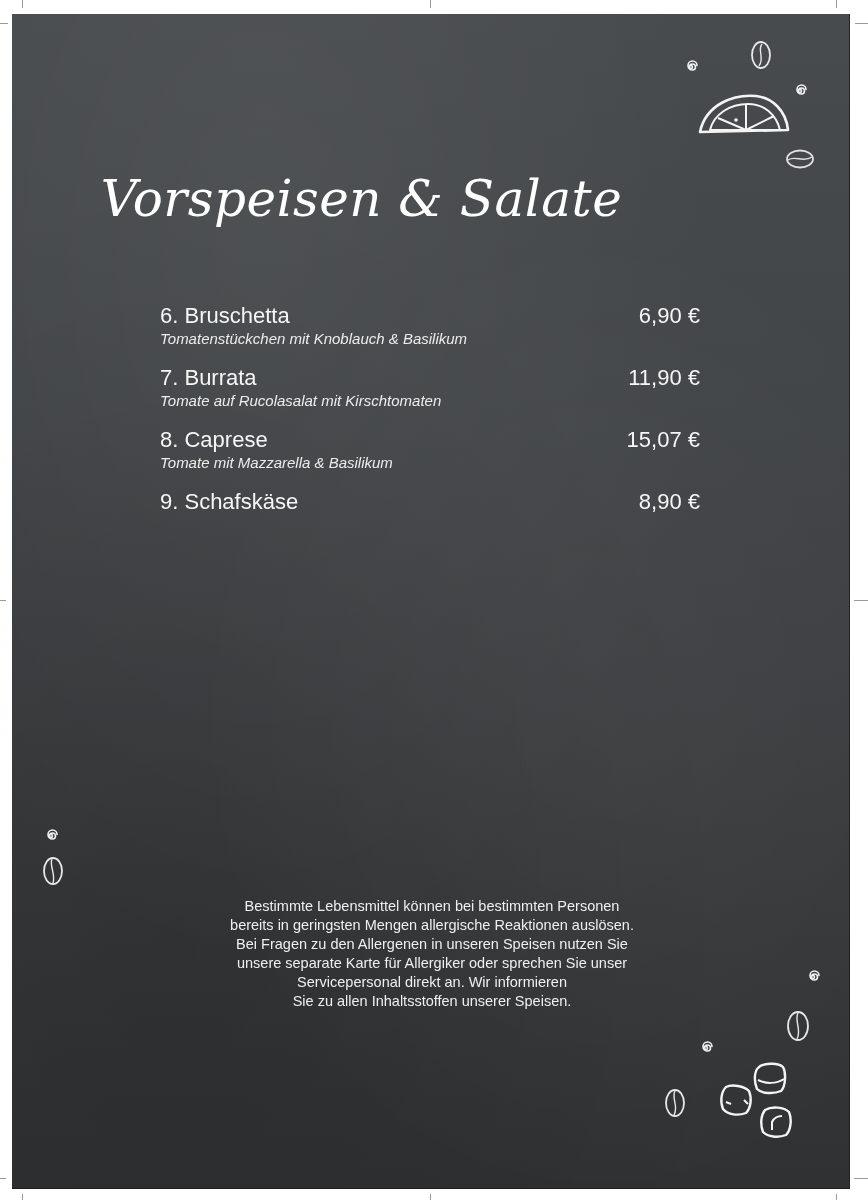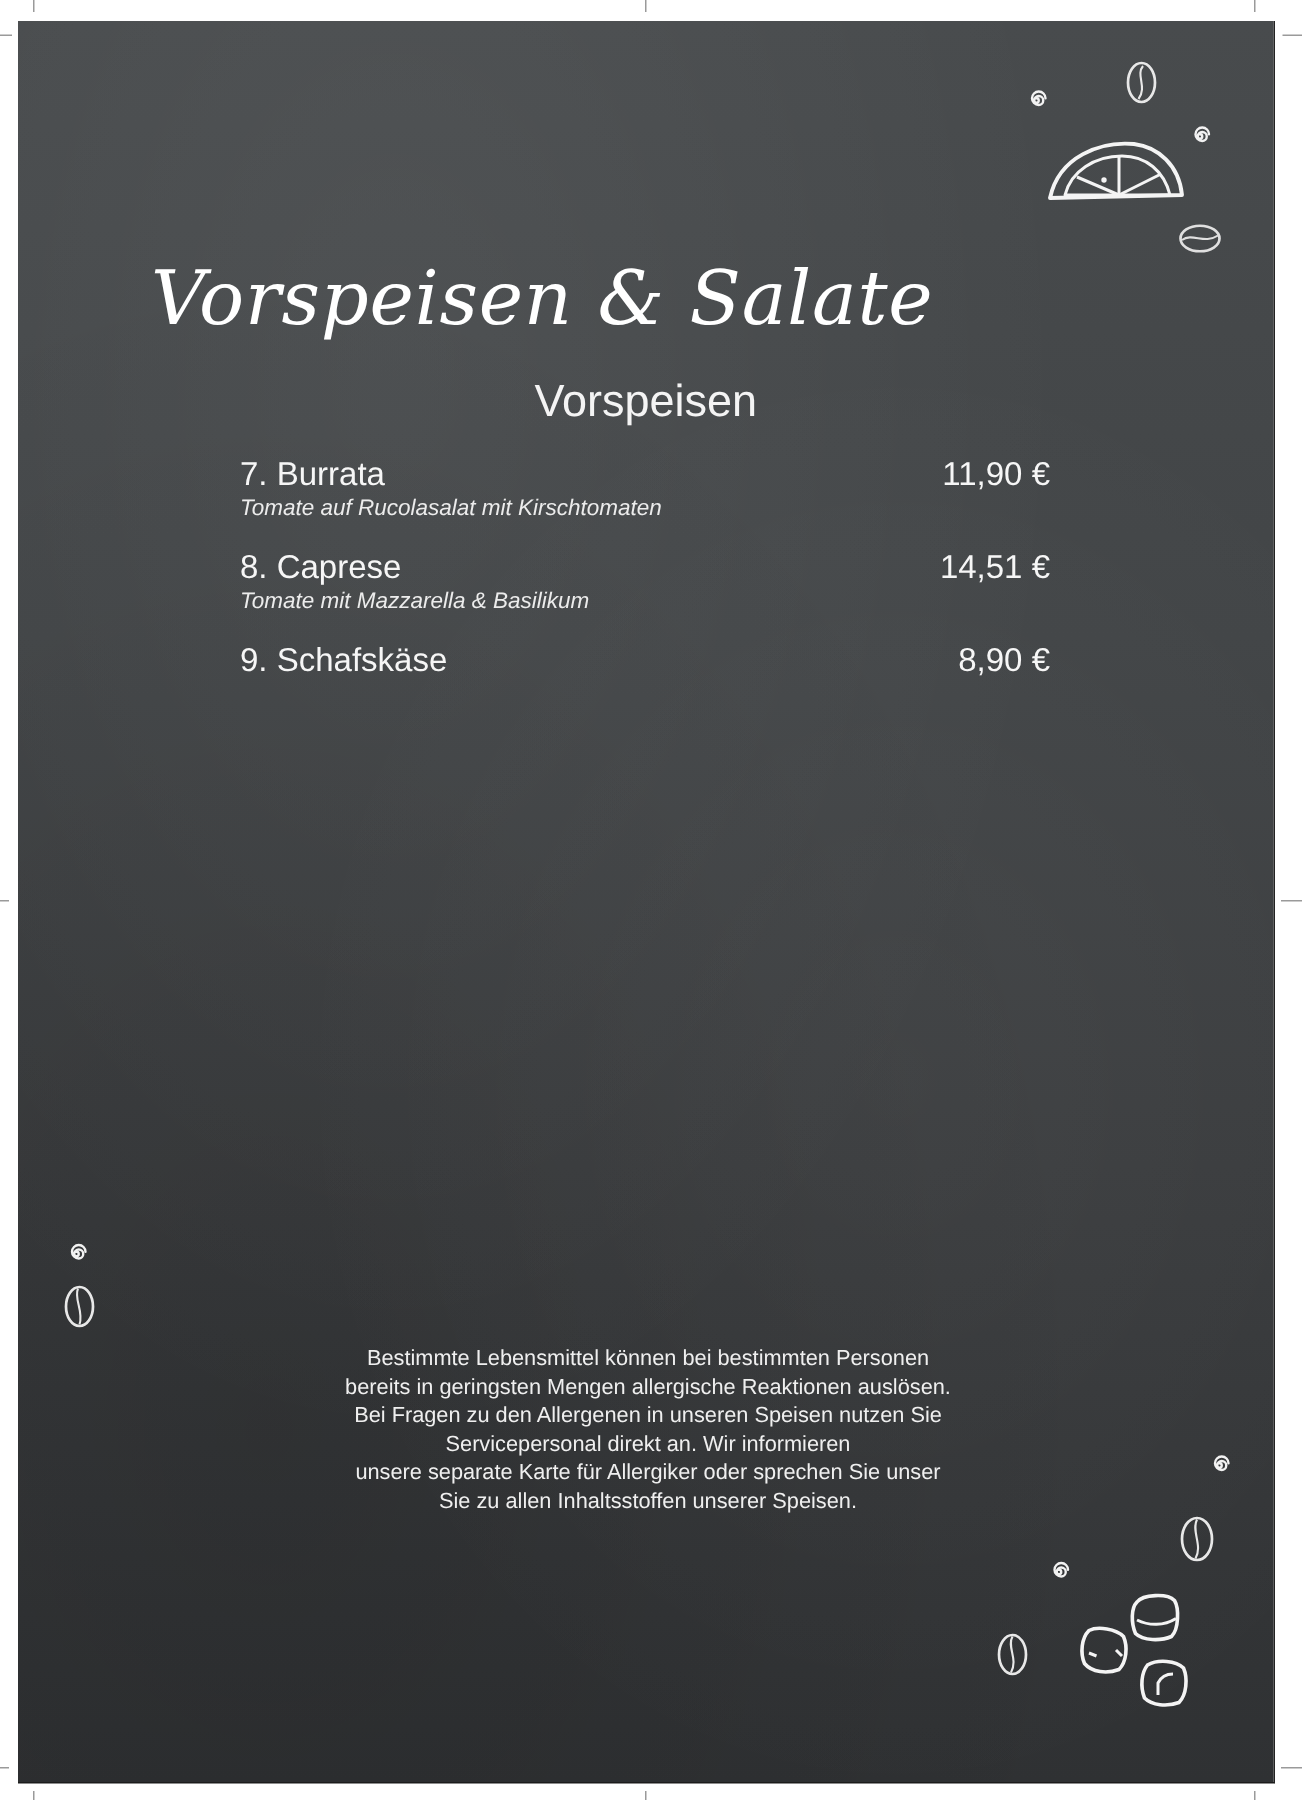--- a/index.html
+++ b/index.html
@@ -128,45 +128,49 @@
   <div class="crop-mark" style="left:854px;top:600px;width:14px;height:1px;"></div>
   <div class="crop-mark" style="left:0;top:1178px;width:6px;height:1px;"></div>
   <div class="crop-mark" style="left:854px;top:1178px;width:14px;height:1px;"></div>
   <div class="crop-mark" style="left:22px;top:1194px;width:1px;height:6px;"></div>
   <div class="crop-mark" style="left:430px;top:1194px;width:1px;height:6px;"></div>
   <div class="crop-mark" style="left:836px;top:1194px;width:1px;height:6px;"></div>
 
   <div class="board">
 
     <div class="title">Vorspeisen &amp; Salate</div>
-    <div class="subtitle">Vorspeisen</div>
 
     <div class="menu">
+      <div class="item">
+        <div class="item-name">6. Bruschetta</div>
+        <div class="item-price">6,90 €</div>
+        <div class="item-desc">Tomatenstückchen mit Knoblauch &amp; Basilikum</div>
+      </div>
       <div class="item">
         <div class="item-name">7. Burrata</div>
         <div class="item-price">11,90 €</div>
         <div class="item-desc">Tomate auf Rucolasalat mit Kirschtomaten</div>
       </div>
       <div class="item">
         <div class="item-name">8. Caprese</div>
-        <div class="item-price">14,51 €</div>
+        <div class="item-price">15,07 €</div>
         <div class="item-desc">Tomate mit Mazzarella &amp; Basilikum</div>
       </div>
       <div class="item">
         <div class="item-name">9. Schafskäse</div>
         <div class="item-price">8,90 €</div>
       </div>
     </div>
 
     <div class="notice">
       <span>Bestimmte Lebensmittel können bei bestimmten Personen</span>
       <span>bereits in geringsten Mengen allergische Reaktionen auslösen.</span>
       <span>Bei Fragen zu den Allergenen in unseren Speisen nutzen Sie</span>
+      <span>unsere separate Karte für Allergiker oder sprechen Sie unser</span>
       <span>Servicepersonal direkt an. Wir informieren</span>
-      <span>unsere separate Karte für Allergiker oder sprechen Sie unser</span>
       <span>Sie zu allen Inhaltsstoffen unserer Speisen.</span>
     </div>
 
     <div class="deco" style="left:671px;top:45px;">
       <svg width="16" height="16" viewBox="0 0 16 16">
           <path d="M8 8 m0 -1.5 a1.5 1.5 0 1 1 -1.5 1.5 a3 3 0 1 1 3 3 a4.5 4.5 0 1 1 4.5 -4.5" fill="none" stroke="#f2f2f2" stroke-width="1.6" stroke-linecap="round"></path>
         </svg>
     </div>
     <div class="deco" style="left:738px;top:26px;">
       <svg width="22" height="30" viewBox="0 0 22 30">

